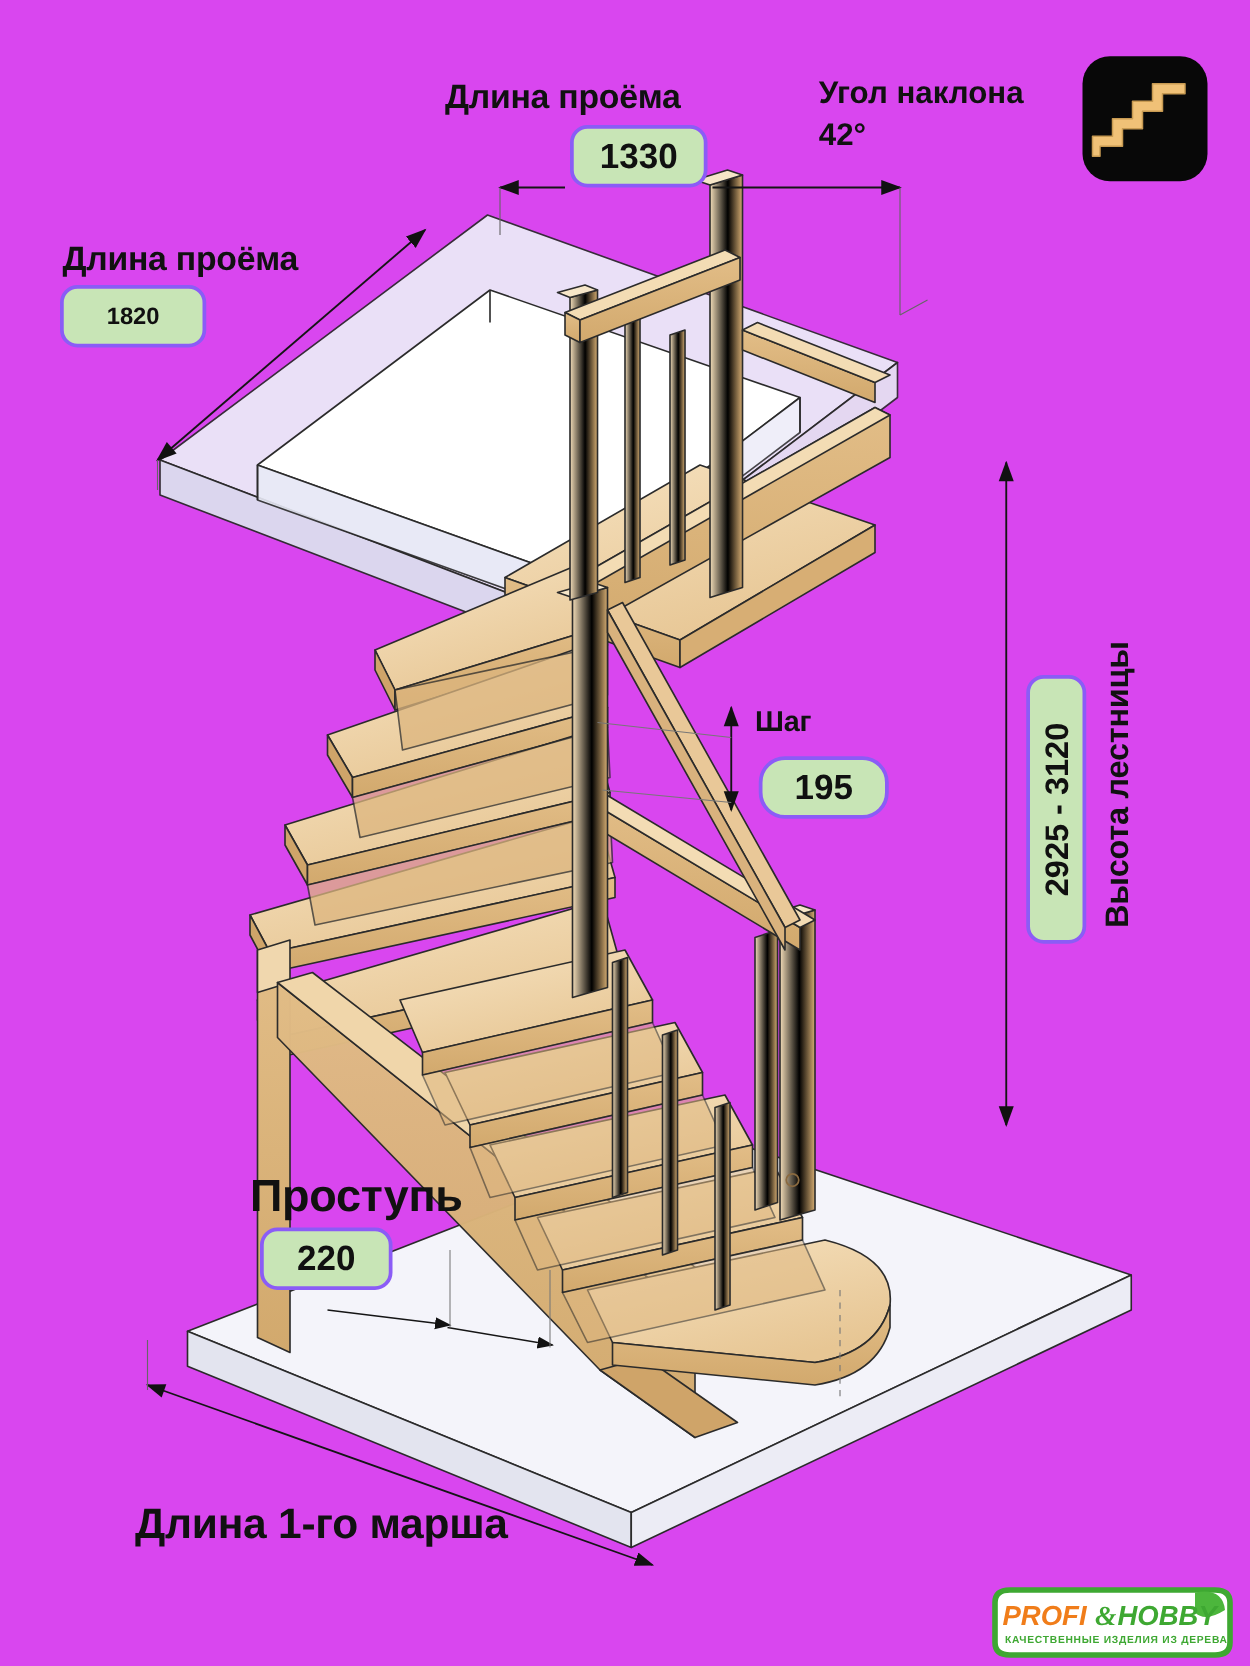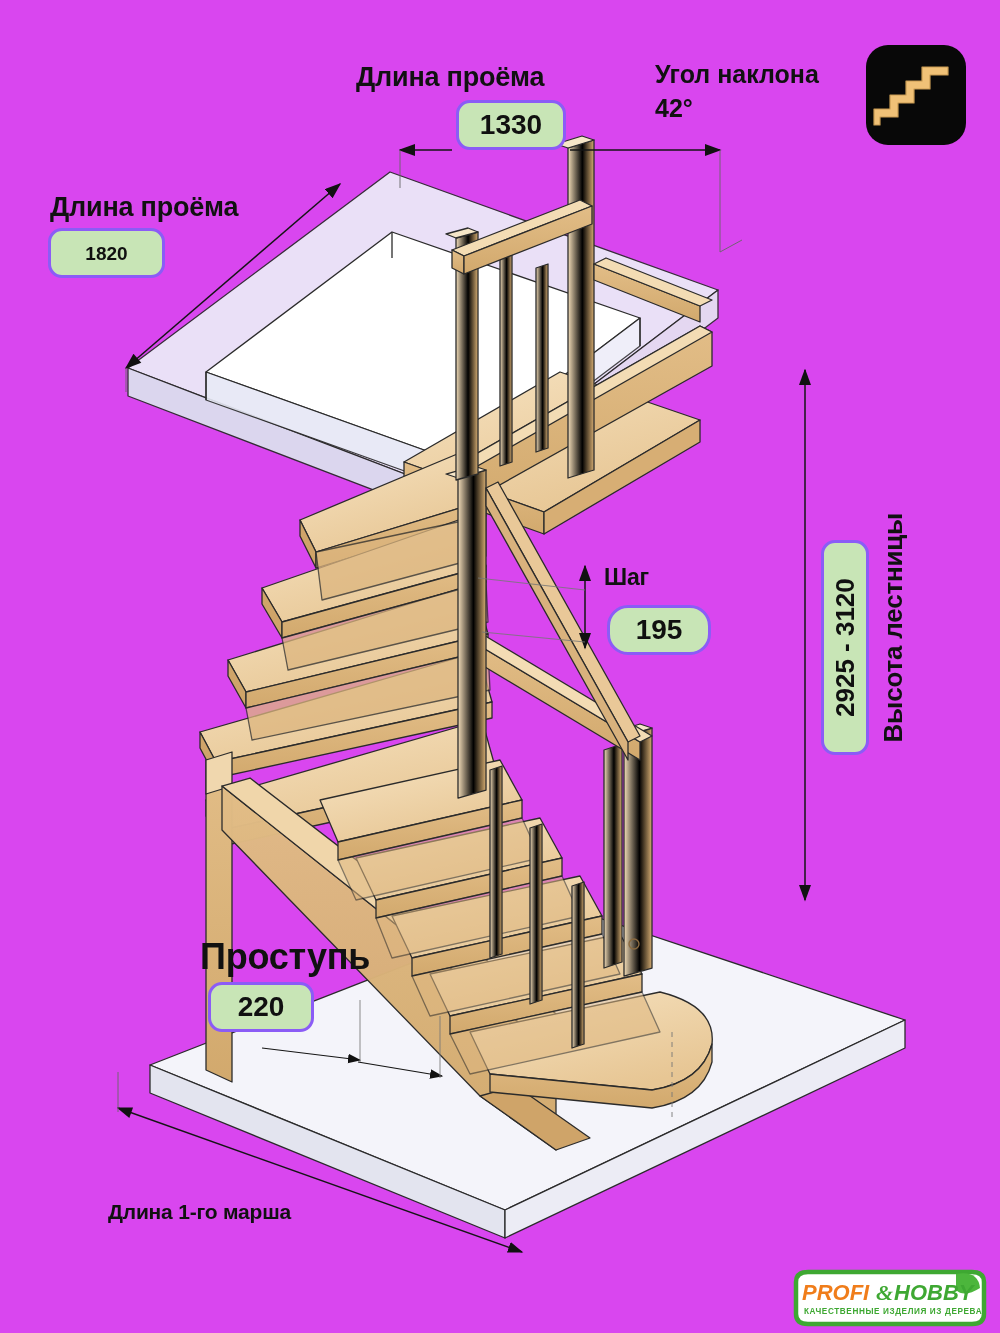--- a/index.html
+++ b/index.html
@@ -289,21 +289,21 @@
 
   <div class="dim-label" style="left:604px; top:564px; font-size:23px;">Шаг</div>
   <div class="badge" style="left:607px; top:605px; width:104px; height:50px; font-size:28px;border-radius:21px;">195</div>
 
   <div class="dim-label" style="left:878px; top:513px; font-size:26px; writing-mode:vertical-rl; transform:rotate(180deg); transform-origin:center;">Высота лестницы</div>
   <div class="badge vert" style="left:821px; top:540px; width:48px; height:215px; font-size:26px;">2925 - 3120</div>
 
   <div class="dim-label" style="left:200px; top:936px; font-size:36px;">Проступь</div>
   <div class="badge" style="left:208px; top:982px; width:106px; height:50px; font-size:28px;">220</div>
 
-  <div class="dim-label" style="left:108px; top:1200px; font-size:21px;">Длина 1-го марша</div>
+  <div class="dim-label" style="left:108px; top:1200px; font-size:34px;">Длина 1-го марша</div>
 
   <div id="angle-text">
     <span>Угол наклона</span><br>
     <span>42°</span>
   </div>
 
   <div id="stair-icon">
     <svg width="100" height="100" viewBox="0 0 100 100">
       <path d="M14 80 L14 72 L32 72 L32 58 L48 58 L48 44 L64 44 L64 30 L82 30 L82 22 L56 22 L56 36 L40 36 L40 50 L24 50 L24 64 L8 64 L8 80 Z" fill="#f0c177" stroke="#c79a52" stroke-width="1.2" stroke-linejoin="round"></path>
     </svg>

